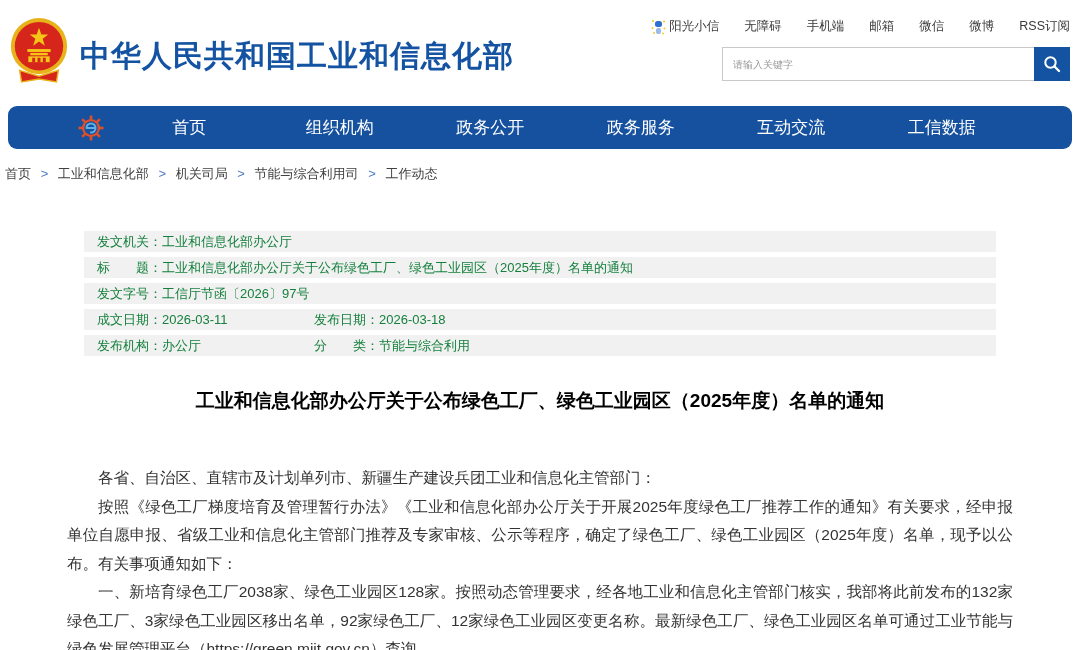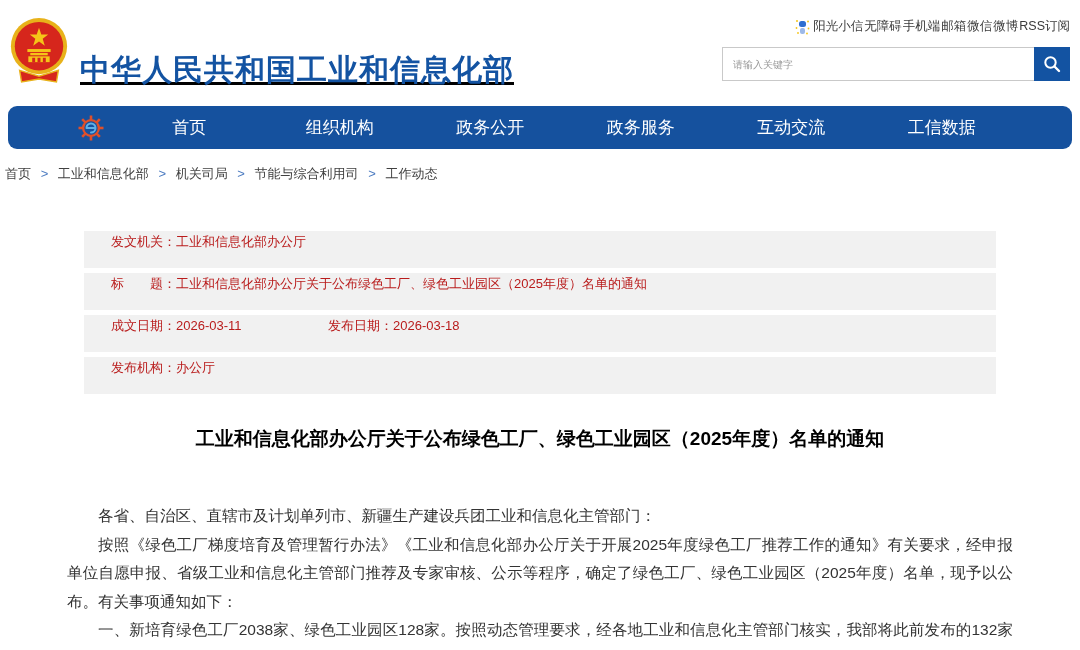--- a/index.html
+++ b/index.html
@@ -2,28 +2,28 @@
 <html><head>
 <meta charset="utf-8">
 <style>
   * { margin:0; padding:0; box-sizing:border-box; }
   html,body { width:1080px; height:650px; background:#ffffff; overflow:hidden;
               font-family:"Liberation Sans","DejaVu Sans",sans-serif; }
 
   
   .header { display:flex; justify-content:space-between; align-items:flex-start;
             padding:14px 10px 0 8px; height:100px; }
-  .brand { display:flex; align-items:flex-end; cursor:pointer;text-decoration:underline; }
+  .brand { display:flex; align-items:center; cursor:pointer; }
   .emblem { width:62px; height:70px; margin:2px 10px 0 0; flex:none; }
   .brand-text { padding-top:10px; }
   .site-title { font-size:30px; font-weight:bold; color:#1353a2; letter-spacing:1px; line-height:1.1; }
   .site-sub { font-size:13px; color:#2e6db4; margin-top:5px; font-weight:bold; }
 
   .header-right { width:348px; }
-  .quick-links { display:flex; justify-content:flex-end; align-items:center; gap:1px;
+  .quick-links { display:flex; justify-content:flex-end; align-items:center; gap:25px;
                  font-size:12.5px; color:#3a3a3a; margin:4px 0 12px 0; white-space:nowrap; }
   .quick-links .ql { cursor:pointer; display:flex; align-items:center; gap:3px; }
   .robot-icon { width:15px; height:16px; }
   .search-box { display:flex; height:34px; }
   .search-input { flex:1; border:1px solid #c9c9c9; border-right:none; outline:none;
                   padding:0 10px; font-size:10px; color:#333; }
   .search-input::placeholder { color:#9a9a9a; }
   .search-btn { width:36px; height:34px; background:#1353a2; border:none; cursor:pointer;
                 display:flex; align-items:center; justify-content:center; }
 
@@ -34,22 +34,22 @@
   .nav-item { flex:1; text-align:center; color:#ffffff; font-size:17px; cursor:pointer;
               white-space:nowrap; }
 
   
   .breadcrumb { margin:16px 4px 0 5px; font-size:13px; color:#404040; }
   .breadcrumb .sep { color:#4d7cc1; margin:0 6px; }
   .breadcrumb .bc { cursor:pointer; }
 
   
   .meta { width:912px; margin:48px auto 0 auto; }
-  .meta-row { background:#f1f1f1; height:37px; line-height:21px; margin-bottom:5px;
-              padding-left:27px; font-size:13px; color:#b91c1c; display:flex; }
+  .meta-row { background:#f1f1f1; height:21px; line-height:21px; margin-bottom:5px;
+              padding-left:13px; font-size:13px; color:#15803d; display:flex; }
   .meta-cell { display:flex; }
   .meta-cell.first { width:217px; flex:none; }
   .meta-label { white-space:pre; }
   .meta-value { }
 
   
   .doc-title { margin-top:32px; text-align:center; font-size:19px; font-weight:bold;
                color:#000000; }
   .article { width:946px; margin:50px auto 0 auto; font-size:15.5px; line-height:28.5px;
              color:#333333; text-align:justify; }
@@ -166,33 +166,43 @@
       <span class="meta-value">工业和信息化部办公厅</span>
     </div>
   </div>
   <div class="meta-row">
     <div class="meta-cell">
       <span class="meta-label">标　　题：</span>
       <span class="meta-value">工业和信息化部办公厅关于公布绿色工厂、绿色工业园区（2025年度）名单的通知</span>
     </div>
   </div>
   <div class="meta-row">
+    <div class="meta-cell">
+      <span class="meta-label">发文字号：</span>
+      <span class="meta-value">工信厅节函〔2026〕97号</span>
+    </div>
+  </div>
+  <div class="meta-row">
     <div class="meta-cell first">
       <span class="meta-label">成文日期：</span>
       <span class="meta-value">2026-03-11</span>
     </div>
     <div class="meta-cell">
       <span class="meta-label">发布日期：</span>
       <span class="meta-value">2026-03-18</span>
     </div>
   </div>
   <div class="meta-row">
     <div class="meta-cell first">
       <span class="meta-label">发布机构：</span>
       <span class="meta-value">办公厅</span>
+    </div>
+    <div class="meta-cell">
+      <span class="meta-label">分　　类：</span>
+      <span class="meta-value">节能与综合利用</span>
     </div>
   </div>
 </div>
 
 <div class="doc-title">工业和信息化部办公厅关于公布绿色工厂、绿色工业园区（2025年度）名单的通知</div>
 
 <div class="article">
   <p>各省、自治区、直辖市及计划单列市、新疆生产建设兵团工业和信息化主管部门：</p>
   <p>按照《绿色工厂梯度培育及管理暂行办法》《工业和信息化部办公厅关于开展2025年度绿色工厂推荐工作的通知》有关要求，经申报单位自愿申报、省级工业和信息化主管部门推荐及专家审核、公示等程序，确定了绿色工厂、绿色工业园区（2025年度）名单，现予以公布。有关事项通知如下：</p>
   <p>一、新培育绿色工厂2038家、绿色工业园区128家。按照动态管理要求，经各地工业和信息化主管部门核实，我部将此前发布的132家绿色工厂、3家绿色工业园区移出名单，92家绿色工厂、12家绿色工业园区变更名称。最新绿色工厂、绿色工业园区名单可通过工业节能与绿色发展管理平台（https://green.miit.gov.cn）查询。</p>

